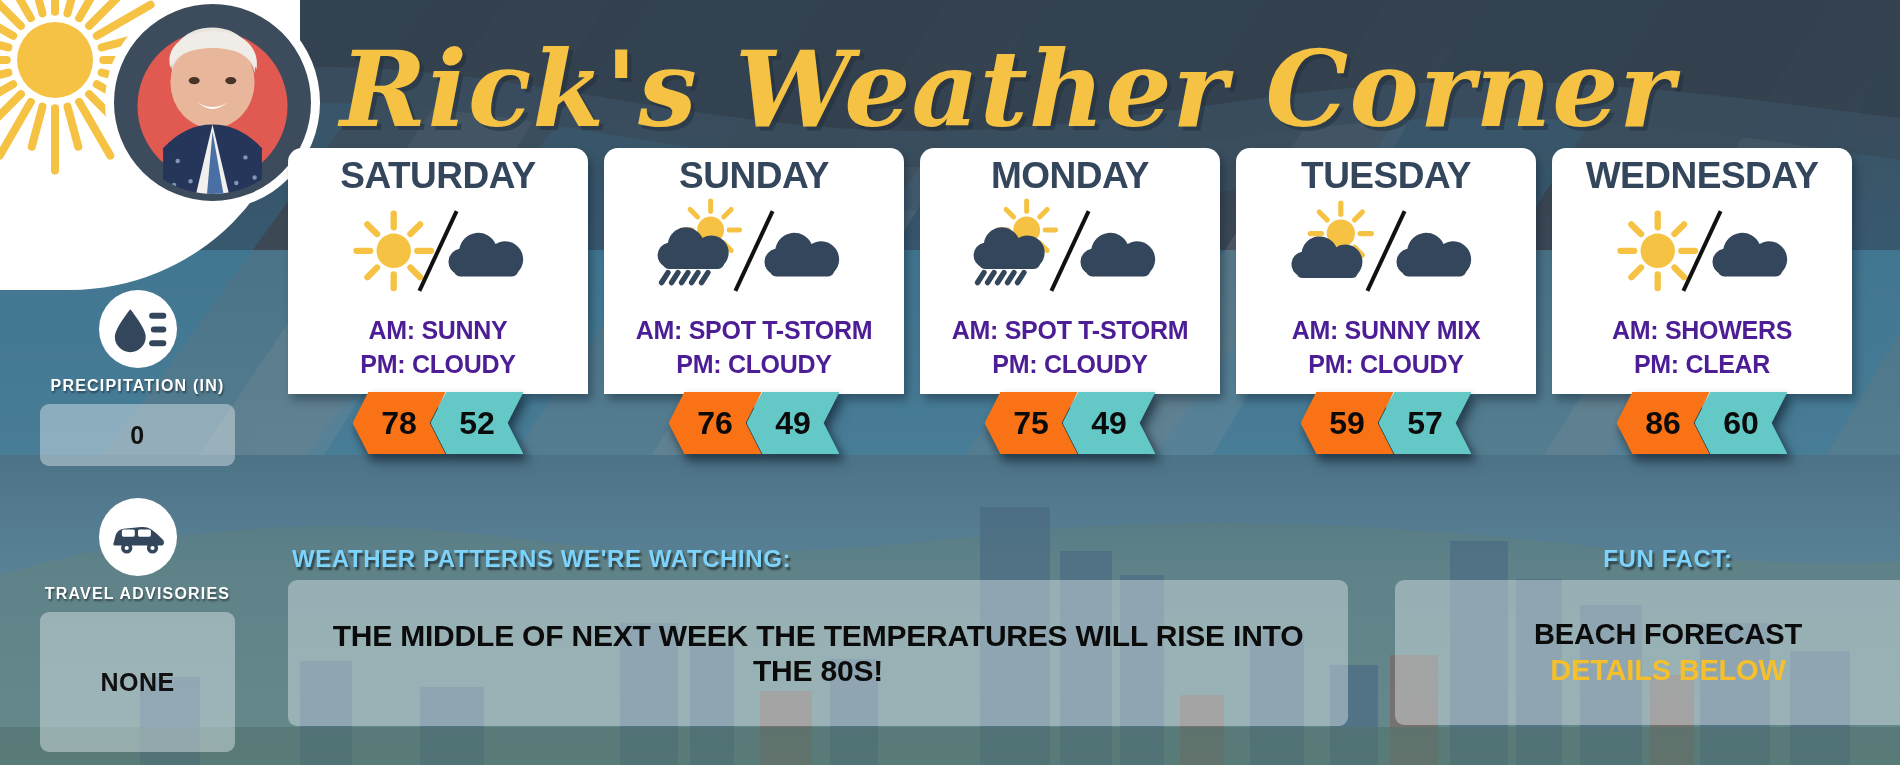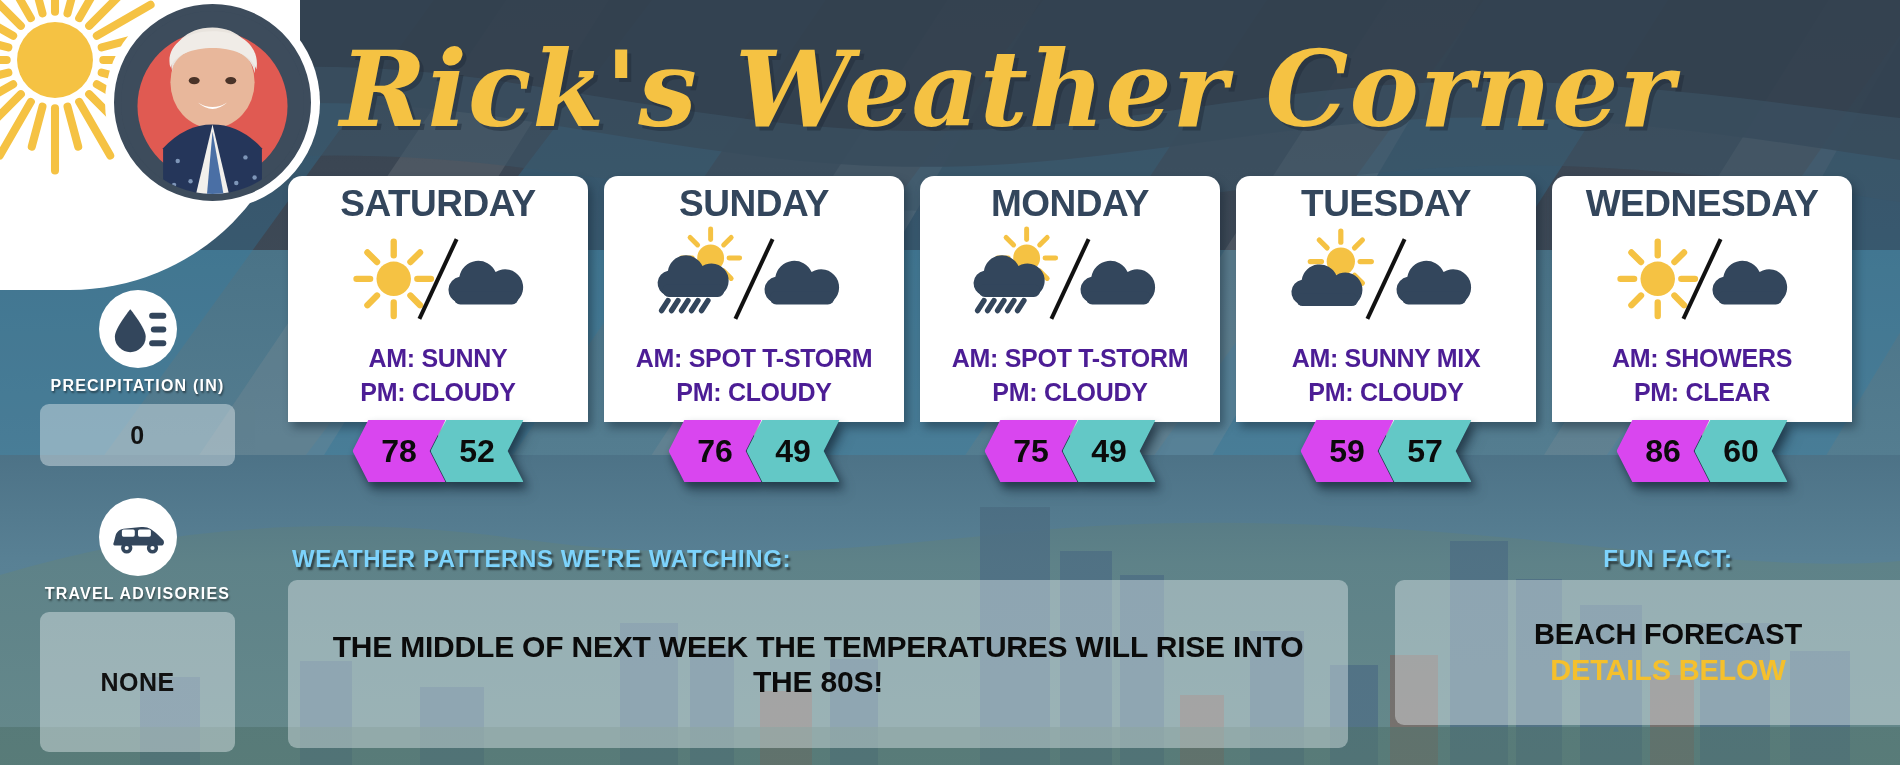--- a/index.html
+++ b/index.html
@@ -65,21 +65,21 @@
   .side-box {
     margin-top:9px; height:62px; border-radius:9px;
     background:rgba(236,242,246,.42);
     display:flex; align-items:center; justify-content:center;
     color:#111; font-weight:800; font-size:25px; letter-spacing:.5px;
   }
   #travel-block { margin-top:32px; }
   #travel-box { height:140px; }
 
   
-  #cards { position:absolute; left:288px; top:176px; width:1580px; display:flex; gap:16px; }
+  #cards { position:absolute; left:288px; top:148px; width:1580px; display:flex; gap:16px; }
   .card {
     width:300px; height:300px; position:relative;
     filter:drop-shadow(4px 6px 5px rgba(15,30,45,.42));
   }
   .card-inner {
     width:100%; height:100%; background:#fff;
     border-radius:14px 14px 0 0;
     clip-path:polygon(0 0,100% 0,100% 82%,78% 82%,62% 100%,46% 82%,22% 82%,0 82%);
     display:flex; flex-direction:column; align-items:center;
     padding-top:9px;
@@ -99,41 +99,41 @@
   .cond.am { margin-top:4px; }
   .temps {
     position:absolute; left:50%; transform:translateX(-50%);
     bottom:-6px; display:flex; filter:drop-shadow(3px 5px 4px rgba(15,30,45,.45));
   }
   .temp {
     width:93px; height:62px; display:flex; align-items:center; justify-content:center;
     font-size:32px; font-weight:800; color:#0b0b0b;
   }
   .temp.hi {
-    background:#d946ef;
+    background:#f97316;
     clip-path:polygon(17% 0,100% 0,83% 50%,100% 100%,17% 100%,0 50%);
   }
   .temp.lo {
     background:#63c8c6; margin-left:-15px;
     clip-path:polygon(17% 0,100% 0,83% 50%,100% 100%,17% 100%,0 50%);
   }
 
   
   .panel-title {
     color:#7dd3fc; font-weight:800; font-size:24px; letter-spacing:.6px;
     text-shadow:2px 3px 2px rgba(0,0,0,.5);
   }
   .panel-box {
     margin-top:7px; border-radius:9px;
     background:rgba(236,242,246,.40);
     display:flex; flex-direction:column; align-items:center; justify-content:center;
   }
   #patterns { position:absolute; left:288px; top:545px; width:1060px; }
   #patterns .panel-title { margin-left:4px; }
-  #patterns-box { height:168px; padding:0 24px; }
+  #patterns-box { height:146px; padding:0 24px; }
   #patterns-text {
     font-size:30px; font-weight:800; color:#0b0b0b; text-align:center;
     line-height:1.18; letter-spacing:-.2px;
   }
   #funfact { position:absolute; left:1395px; top:545px; width:546px; }
   #funfact .panel-title { text-align:center; }
   #funfact-box { height:145px; }
   #funfact-l1 { font-size:29px; font-weight:800; color:#0b0b0b; letter-spacing:-.2px; }
   #funfact-l2 { font-size:29px; font-weight:800; color:#f5c02c; letter-spacing:-.2px; margin-top:3px; }
 </style>

